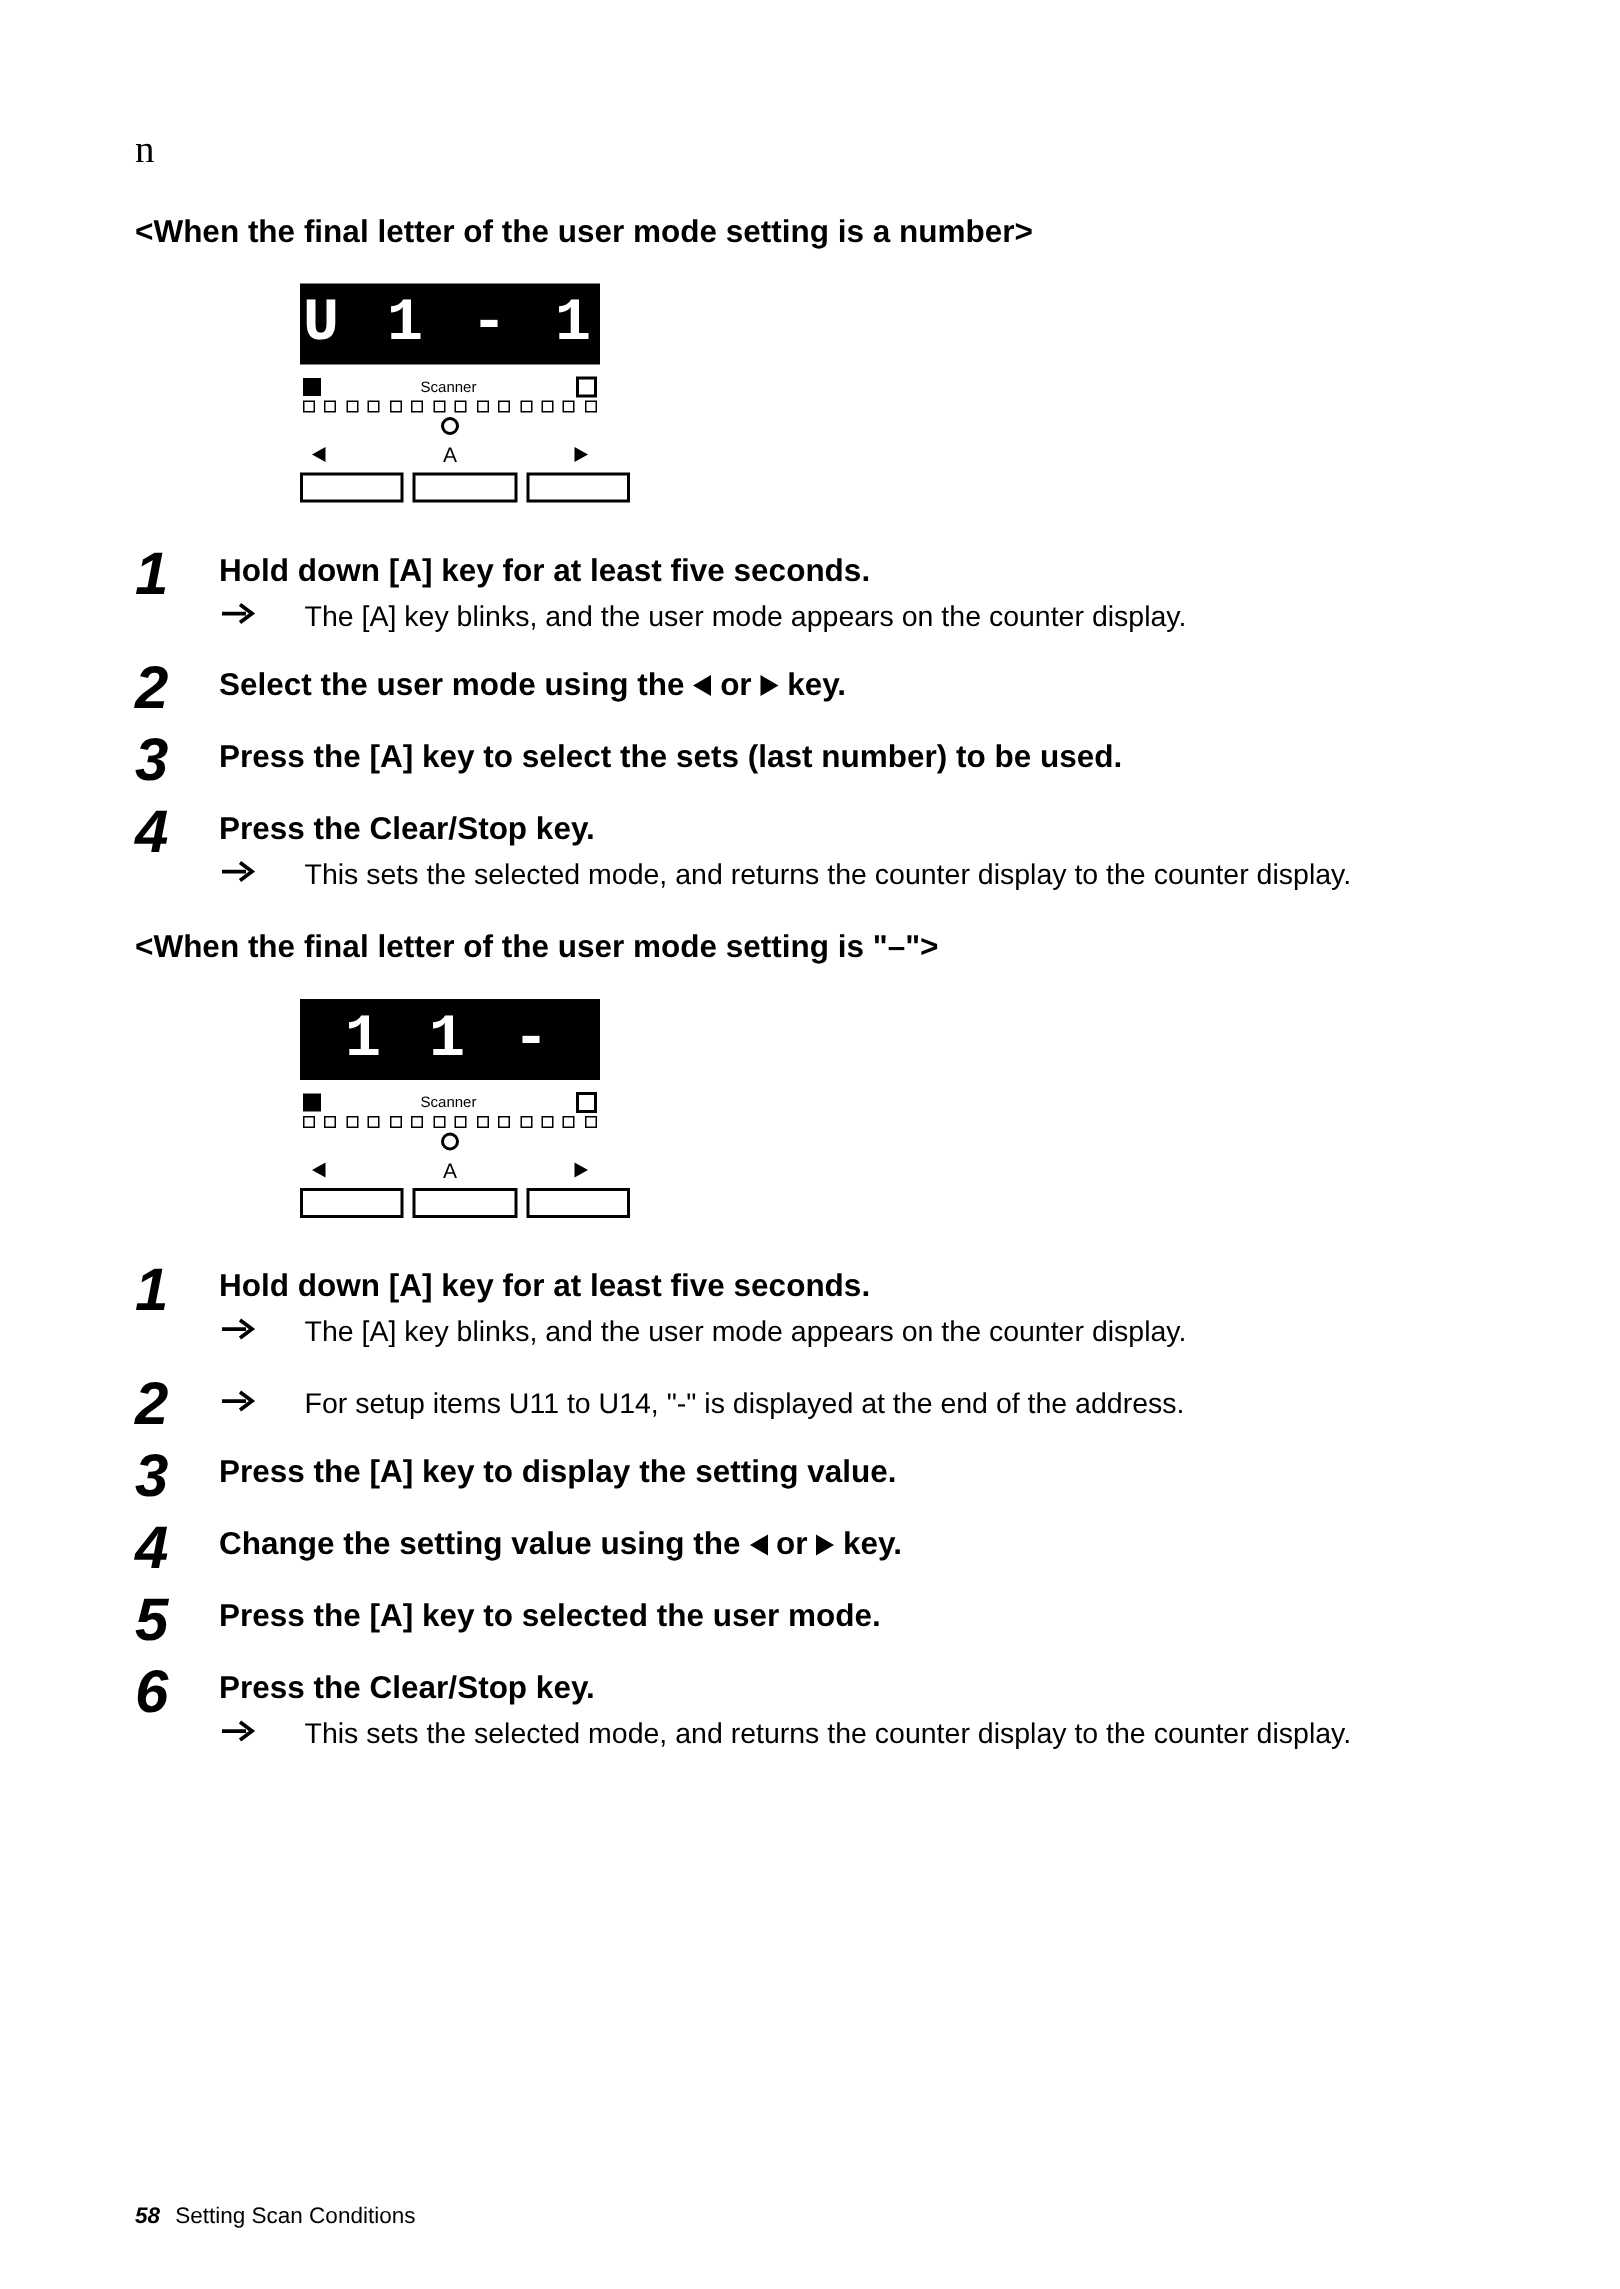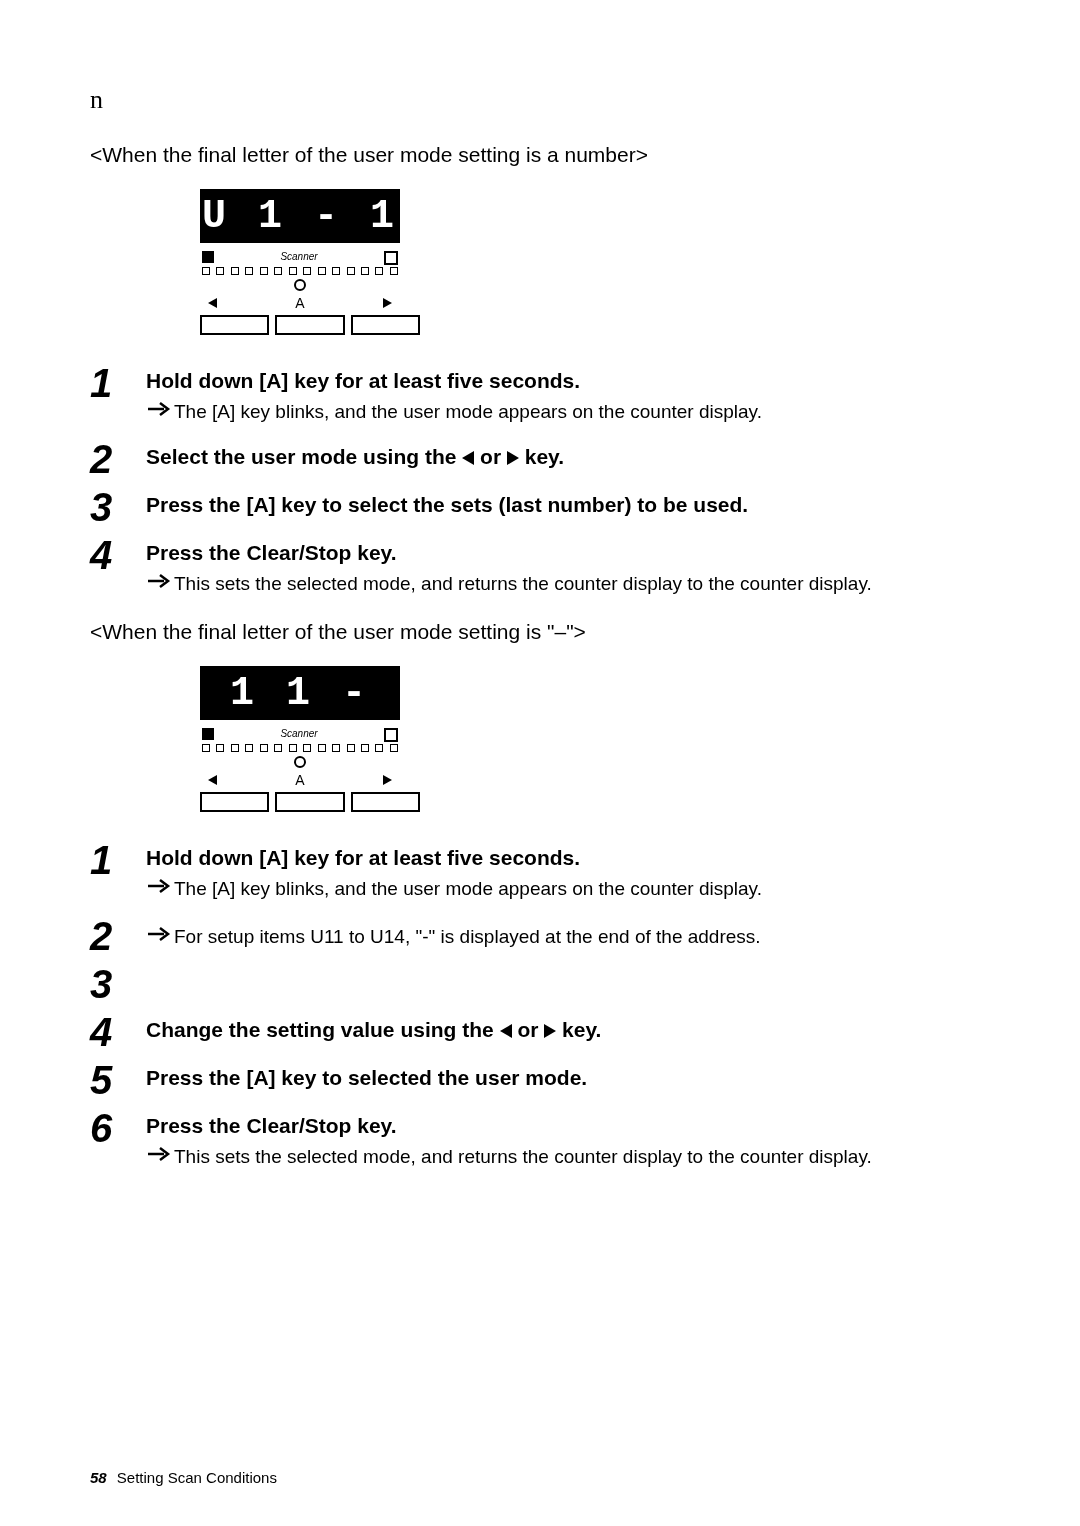--- a/index.html
+++ b/index.html
@@ -8,52 +8,52 @@
     height: 1526px;
     background: #fff;
     font-family: Arial, Helvetica, sans-serif;
     color: #000;
     padding: 85px 90px 40px 90px;
     position: relative;
   }
   .h1-row { display: flex; align-items: baseline; margin-bottom: 28px; }
   .h1-bullet { font-size: 26px; margin-right: 10px; font-family: 'Times New Roman', serif; }
   .h1-title { font-size: 30px; font-weight: bold; }
-  .sub-heading { font-size: 21px; font-weight: normal; margin-bottom: 22px; margin-top: 4px; }
+  .sub-heading { font-size: 21px; font-weight: bold; margin-bottom: 22px; margin-top: 4px; }
   .display-block { margin: 0 0 28px 110px; }
   .lcd-wrap { position: relative; width: 220px; }
   .lcd {
     width: 200px; height: 54px;
     background: #000; color: #fff;
     font-family: 'Courier New', monospace;
     font-weight: bold; font-size: 40px;
     letter-spacing: 4px;
     display: flex; align-items: center; justify-content: center;
     padding: 0 4px;
   }
   .lcd span { display: inline-block; }
   .scanner-row {
-    width: 200px; display: flex; align-items: flex-start; justify-content: space-between;
-    margin-top: 8px; padding: 0 2px; font-style: italic;
+    width: 200px; display: flex; align-items: center; justify-content: space-between;
+    margin-top: 8px; padding: 0 2px;
   }
   .sq-filled { width: 12px; height: 12px; background: #000; }
   .sq-outline { width: 14px; height: 14px; border: 2px solid #000; }
   .scanner-label { font-size: 10px; text-align: center; flex: 1; }
   .dots-row { width: 200px; display: flex; justify-content: space-between; margin-top: 2px; padding: 0 2px; }
   .dot { width: 8px; height: 8px; border: 1.5px solid #000; }
   .circle-row { width: 200px; text-align: center; margin-top: 2px; }
   .sm-circle { width: 12px; height: 12px; border: 2px solid #000; border-radius: 50%; display: inline-block; }
   .arrow-row { width: 200px; display: flex; justify-content: space-between; align-items: center; margin-top: 0; padding: 0 8px; font-size: 14px; }
   .btn-row { width: 220px; display: flex; justify-content: space-between; margin-top: 4px; gap: 6px; }
   .btn { flex: 1; height: 20px; border: 2px solid #000; border-top-width: 2px; }
   .step-row { display: flex; align-items: flex-start; margin-bottom: 8px; }
   .step-num { width: 56px; font-size: 40px; font-weight: bold; font-style: italic; font-family: Arial, sans-serif; line-height: 1; }
   .step-body { flex: 1; padding-top: 6px; }
   .step-title { font-size: 21px; font-weight: bold; margin-bottom: 6px; }
-  .result-row { display: flex; align-items: flex-start; margin-top: 2px; margin-bottom: 6px; }
+  .result-row { display: flex; align-items: flex-start; margin-top: 2px; margin-bottom: 6px; gap: 29px; }
   .result-text { font-size: 19px; line-height: 1.35; }
   .tri { display: inline-block; vertical-align: middle; }
   .tri-left { width: 0; height: 0; border-top: 7px solid transparent; border-bottom: 7px solid transparent; border-right: 12px solid #000; }
   .tri-right { width: 0; height: 0; border-top: 7px solid transparent; border-bottom: 7px solid transparent; border-left: 12px solid #000; }
   .tri-left-sm { width: 0; height: 0; border-top: 5px solid transparent; border-bottom: 5px solid transparent; border-right: 9px solid #000; display: inline-block; }
   .tri-right-sm { width: 0; height: 0; border-top: 5px solid transparent; border-bottom: 5px solid transparent; border-left: 9px solid #000; display: inline-block; }
   .footer { position: absolute; bottom: 40px; left: 90px; font-size: 15px; }
   .footer .pg { font-style: italic; font-weight: bold; margin-right: 6px; }
   svg.result-arrow-svg { width: 28px; height: 20px; }
 </style>
@@ -217,20 +217,23 @@
       <svg class="result-arrow-svg" viewBox="0 0 28 20">
           <path d="M2 10 H18 M14 4 L22 10 L14 16" stroke="#000" stroke-width="2.5" fill="none"></path>
         </svg>
       <div class="result-text">For setup items U11 to U14, "-" is displayed at the end of the address.</div>
     </div>
   </div>
 </div>
 
 <div class="step-row">
   <div class="step-num">3</div>
+  <div class="step-body">
+    <div class="step-title">Press the [A] key to display the setting value.</div>
+  </div>
 </div>
 
 <div class="step-row">
   <div class="step-num">4</div>
   <div class="step-body">
     <div class="step-title">
       <span>Change the setting value using the </span><span class="tri tri-left"></span><span> or </span><span class="tri tri-right"></span><span> key.</span>
     </div>
   </div>
 </div>

